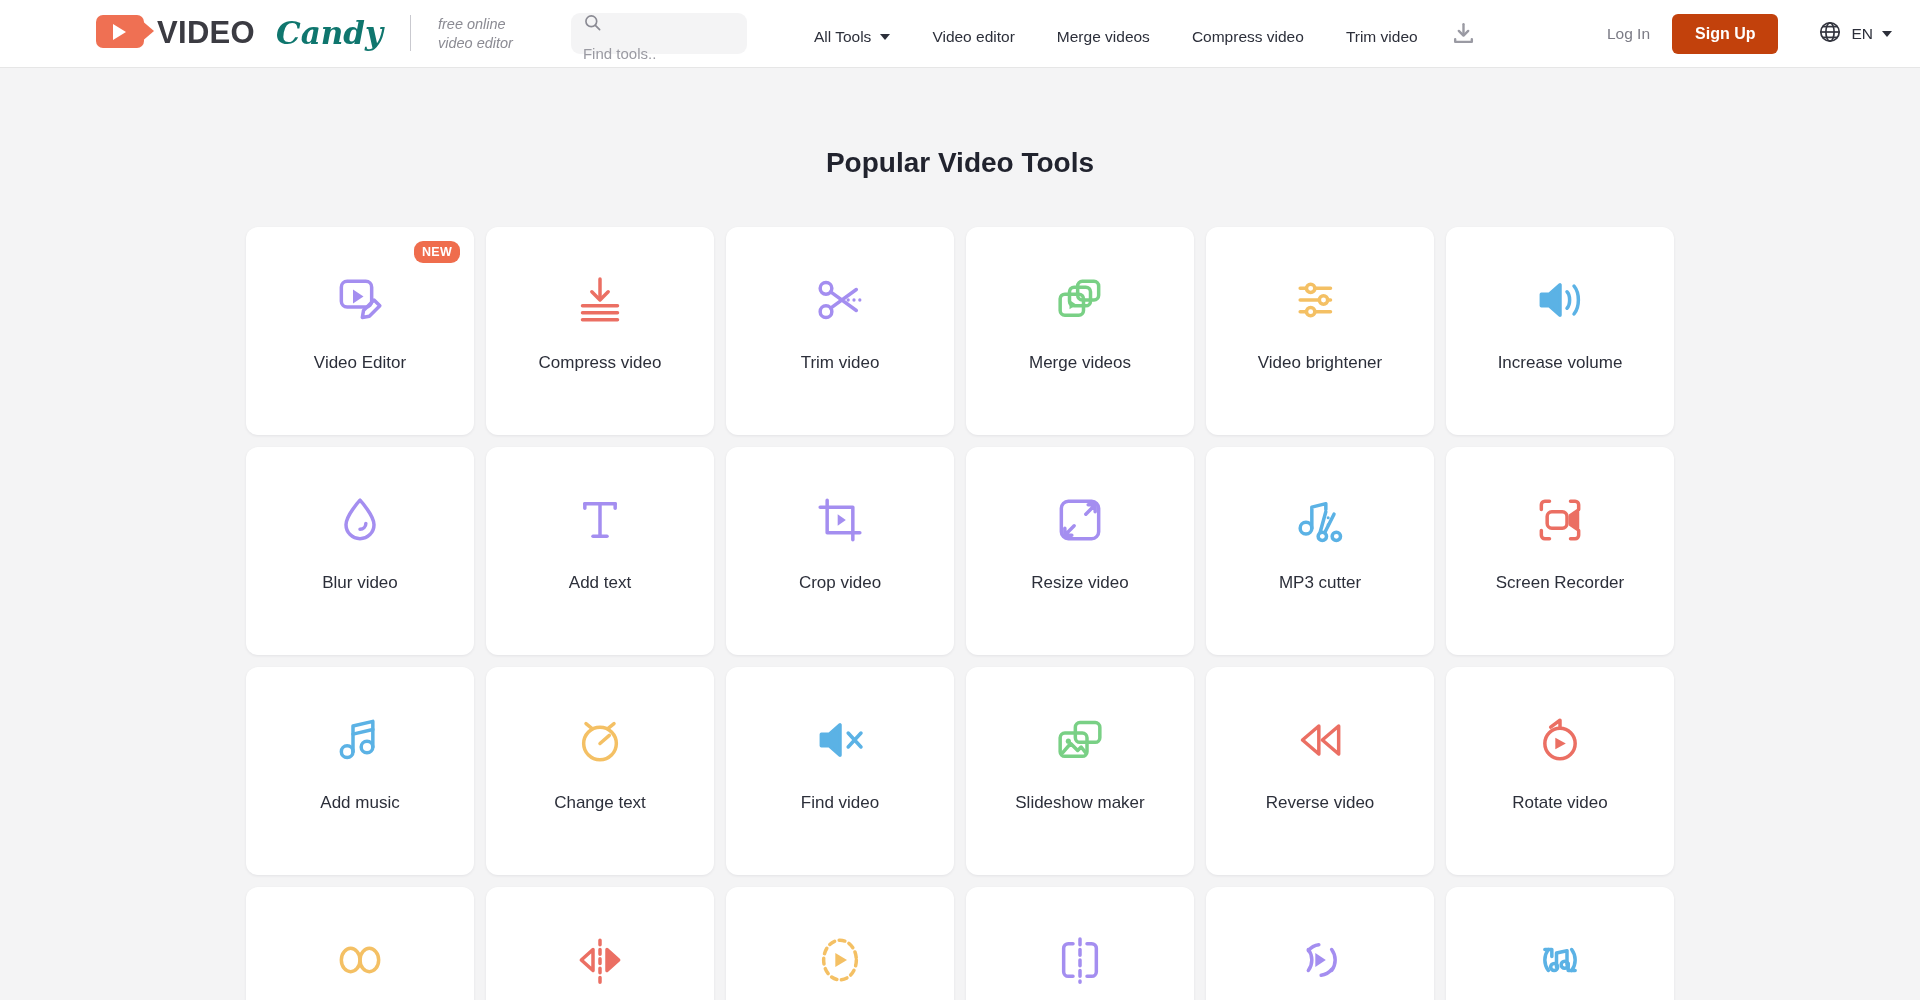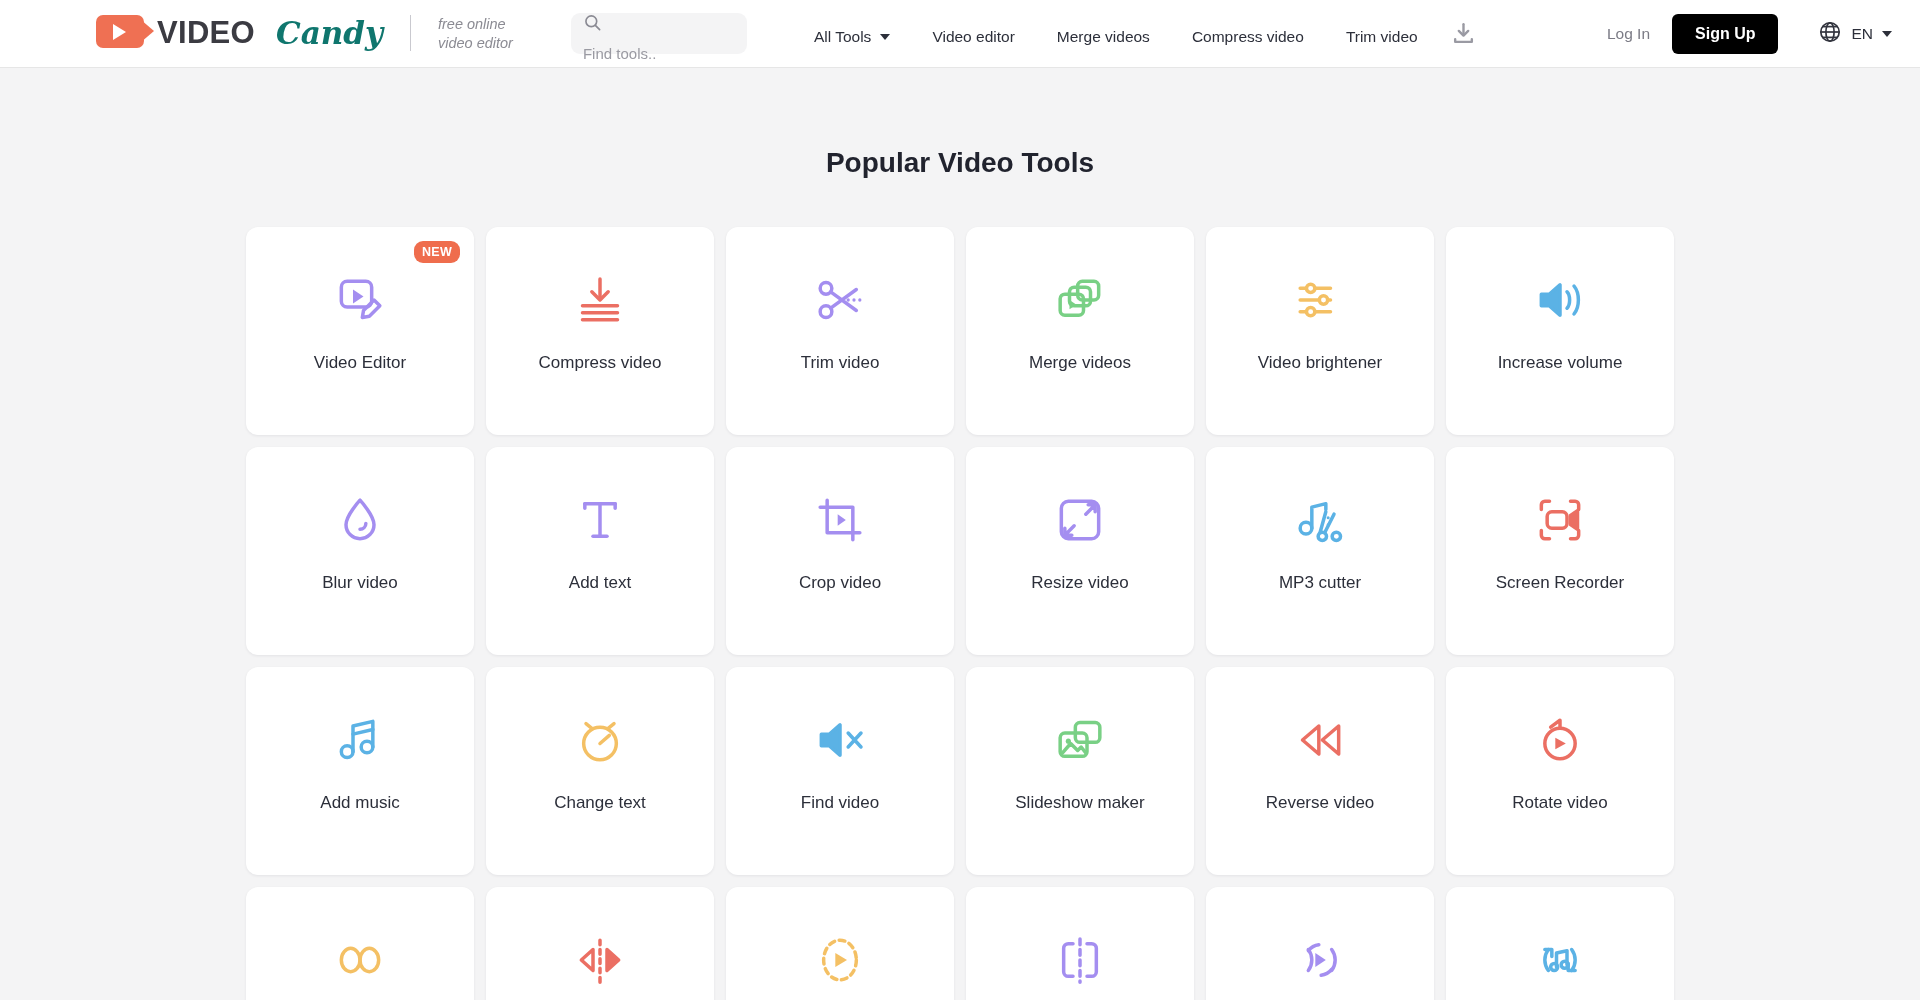--- a/index.html
+++ b/index.html
@@ -88,21 +88,21 @@
     border-top: 6.5px solid #2c2f3a;
   }
   .dl-icon { margin-left: 12px; cursor: pointer; display:flex; }
 
   .right-zone { display: flex; align-items: center; margin-left: auto; gap: 0; }
   .login-link {
     font-size: 15.5px; color: #7b7b85; padding: 0 22px; cursor: pointer;
     white-space: nowrap;
   }
   .signup-btn {
-    background: #000000; color: #ffffff;
+    background: #c2410c; color: #ffffff;
     font-size: 16px; font-weight: 700;
     border: none; border-radius: 6px;
     padding: 11px 23px; cursor: pointer;
     font-family: "Liberation Sans", sans-serif;
     white-space: nowrap;
   }
   .lang {
     display: flex; align-items: center; gap: 9px;
     margin-left: 40px; cursor: pointer;
   }

